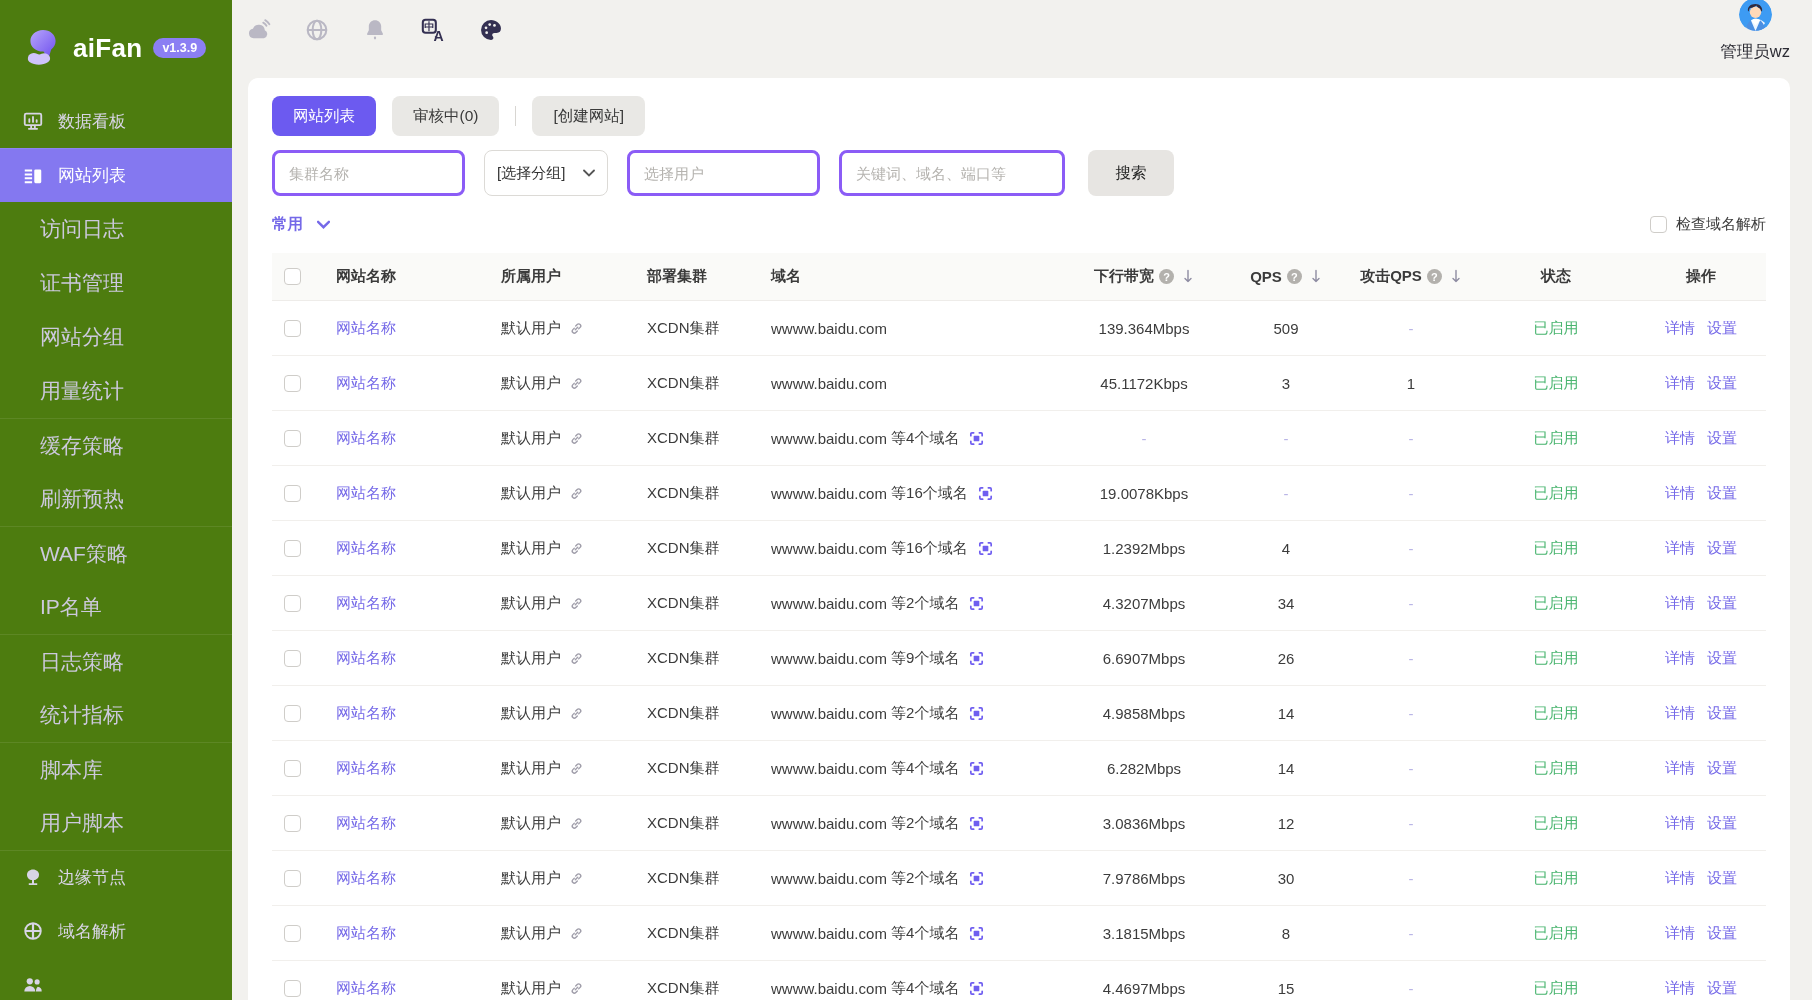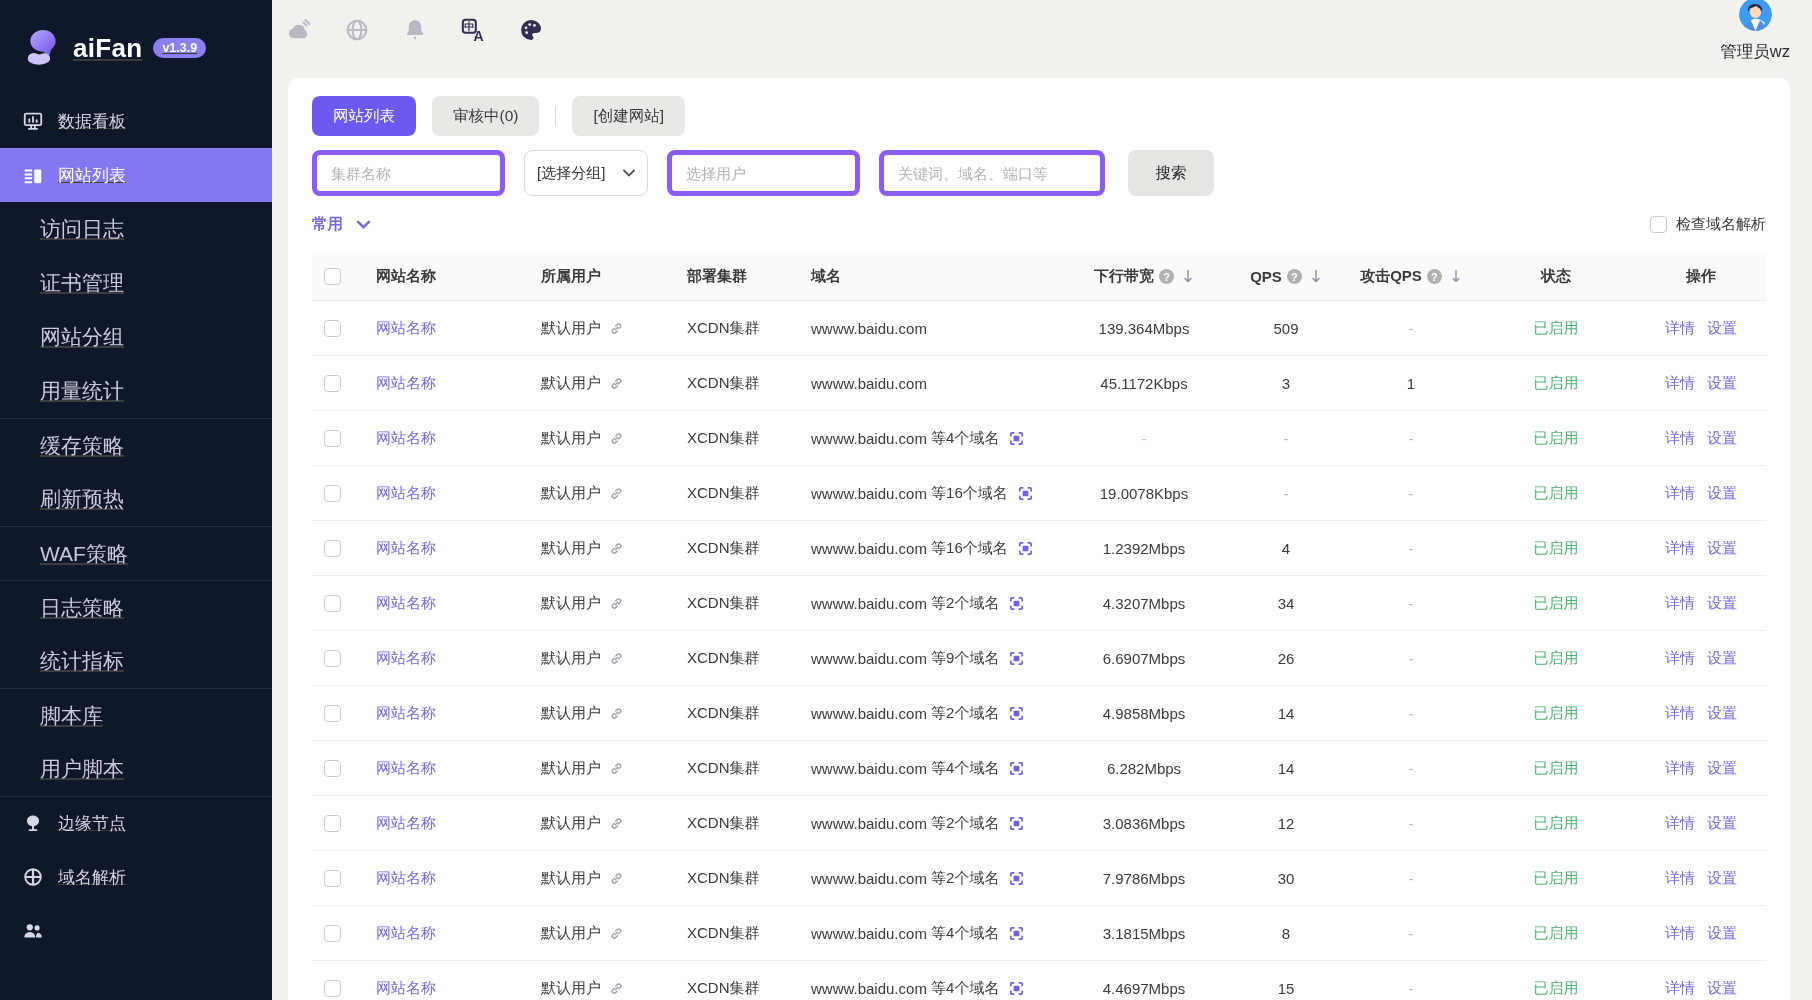--- a/index.html
+++ b/index.html
@@ -4,21 +4,21 @@
 <style>
   * { margin:0; padding:0; box-sizing:border-box; }
   html,body { width:1812px; height:1000px; overflow:hidden; }
   body {
     font-family:"Liberation Sans","DejaVu Sans",sans-serif;
     background:#f2f1ee; color:#3c3c3c; font-size:15px;
   }
   .app { display:flex; width:1812px; height:1000px; }
 
   
-  .sidebar { width:272px; flex-shrink:0; background:#0f172a; display:flex; flex-direction:column; overflow:hidden;text-decoration:underline; }
+  .sidebar { width:232px; flex-shrink:0; background:#4d7c0f; display:flex; flex-direction:column; overflow:hidden; }
   .logo-row { display:flex; align-items:center; gap:9px; padding:26px 14px 24px 20px; }
   .logo-mark { width:44px; height:44px; display:flex; flex-shrink:0; }
   .logo-text { font-size:26px; font-weight:700; color:#fff; letter-spacing:.3px; }
   .version-badge { background:#8b7ff3; color:#fff; font-size:12.5px; font-weight:700; padding:3px 9px; border-radius:999px; margin-left:2px; }
   .nav { display:flex; flex-direction:column; }
   .nav-item { display:flex; align-items:center; gap:14px; height:54px; padding:0 22px; font-size:17px; color:#d8d5e6; cursor:pointer; }
   .nav-item.sub { padding-left:40px; color:#ccc9dd; font-size:21px; }
   .nav-item.active { background:#8478f0; color:#fff; }
   .nav-item.divided { border-top:1px solid rgba(255,255,255,.09); }
   .nav-icon { width:22px; height:22px; display:flex; flex-shrink:0; }
@@ -42,21 +42,21 @@
 
   
   .tabs { display:flex; align-items:center; gap:16px; }
   .tab { border:none; font-family:inherit; font-size:15.5px; padding:9.5px 21px; border-radius:8px;
          background:#e9e8e5; color:#3a3a3a; font-weight:500; cursor:pointer; }
   .tab.active { background:#6c5af0; color:#fff; }
   .tab-divider { width:1px; height:20px; background:#d8d6d2; }
 
   
   .filter-row { display:flex; align-items:center; gap:19px; margin-top:14px; }
-  .f-input { height:46px; border:5px solid #8b5cf6; border-radius:8px; padding:0 14px; font-size:15px;
+  .f-input { height:46px; border:3px solid #8b5cf6; border-radius:8px; padding:0 14px; font-size:15px;
              font-family:inherit; color:#333; background:#fff; outline:none; }
   .f-input::placeholder { color:#b5b3af; }
   .w-cluster { width:193px; }
   .w-user { width:193px; }
   .w-keyword { width:226px; }
   .f-select { width:124px; height:46px; border:1px solid #dcdad6; border-radius:8px; padding:0 12px;
               display:flex; align-items:center; justify-content:space-between; gap:8px; color:#333; cursor:pointer; background:#fff; }
   .search-btn { width:86px; height:46px; border:none; border-radius:8px; background:#e7e5e2; color:#222;
                 font-size:15.5px; font-family:inherit; font-weight:500; cursor:pointer; margin-left:4px; }
 
@@ -143,20 +143,23 @@
           <span>用量统计</span>
         </div>
         <div class="nav-item sub divided">
           <span>缓存策略</span>
         </div>
         <div class="nav-item sub">
           <span>刷新预热</span>
         </div>
         <div class="nav-item sub divided">
           <span>WAF策略</span>
+        </div>
+        <div class="nav-item sub">
+          <span>IP名单</span>
         </div>
         <div class="nav-item sub divided">
           <span>日志策略</span>
         </div>
         <div class="nav-item sub">
           <span>统计指标</span>
         </div>
         <div class="nav-item sub divided">
           <span>脚本库</span>
         </div>

